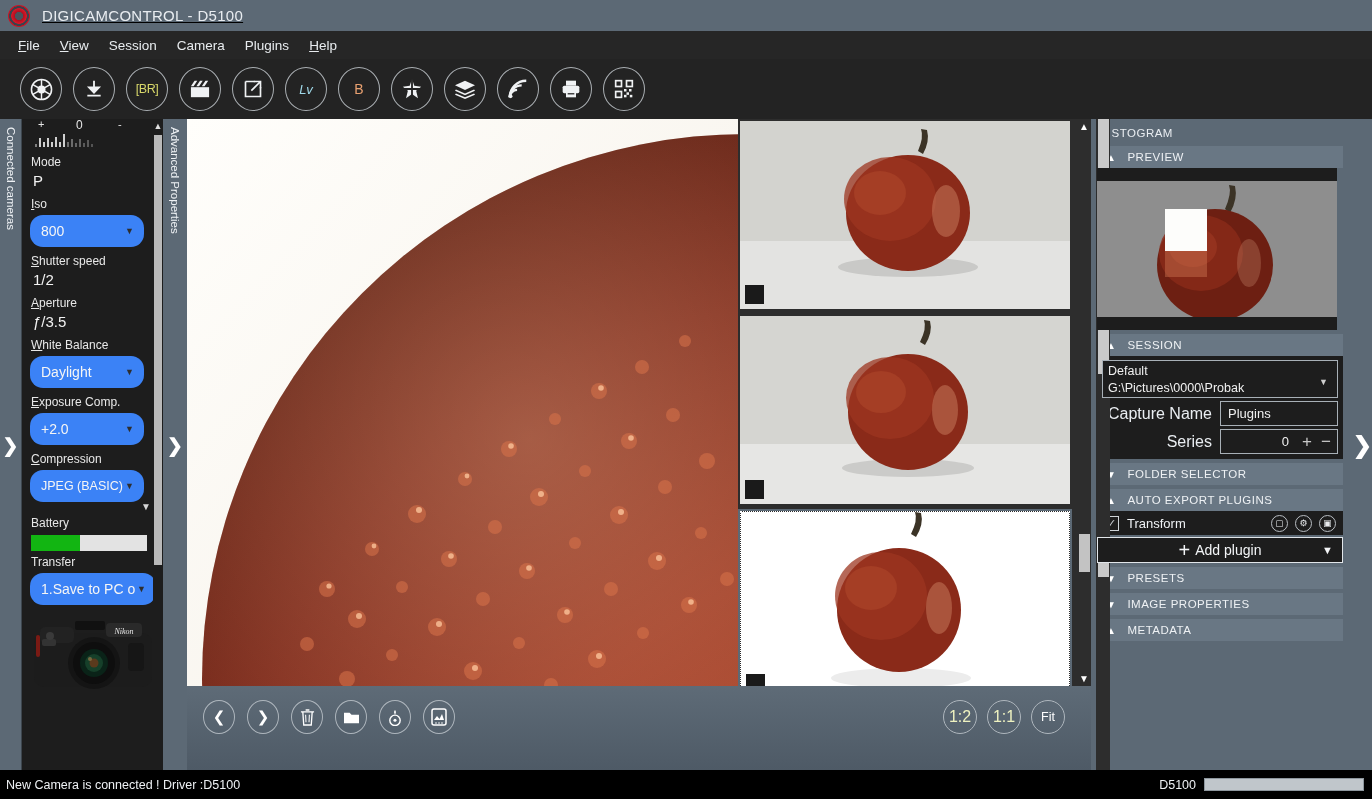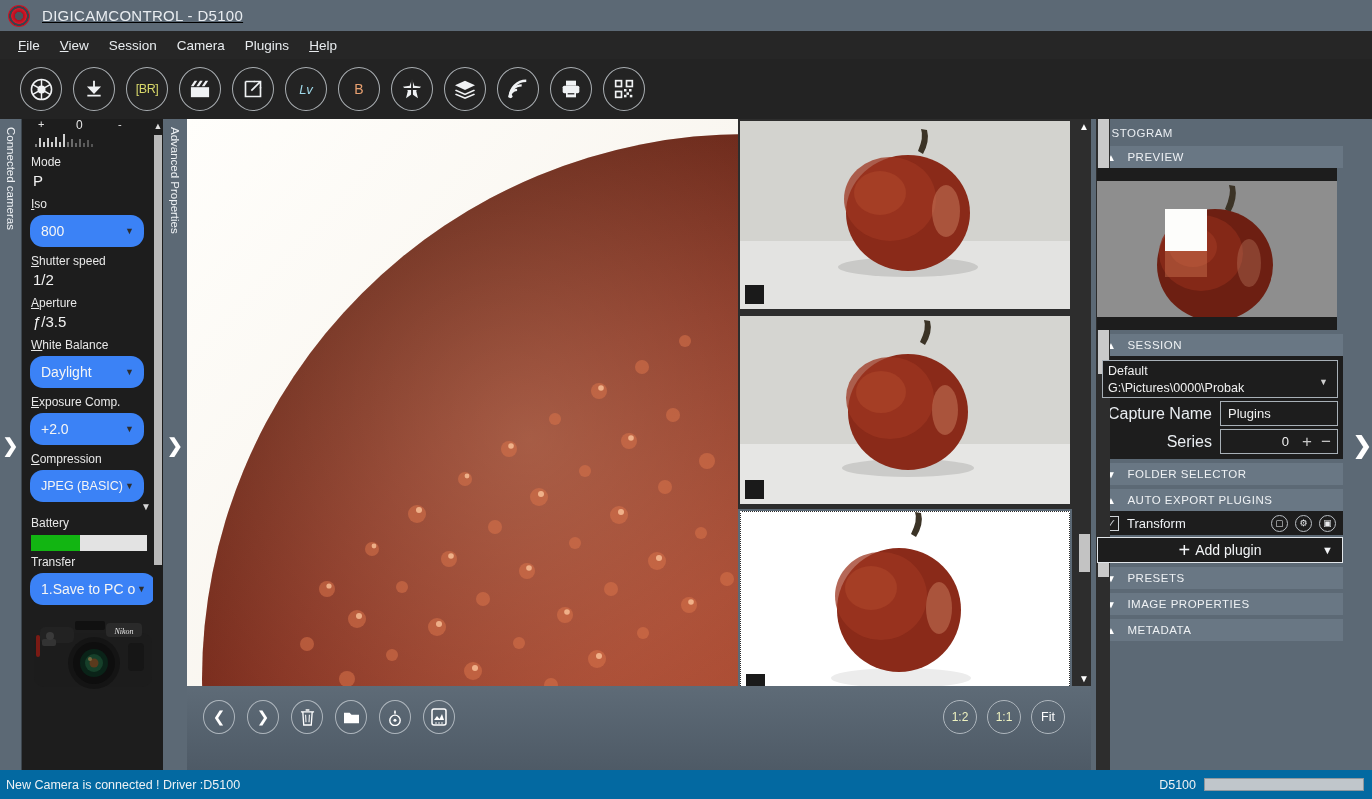--- a/index.html
+++ b/index.html
@@ -162,21 +162,21 @@
     position: absolute; left: 0; right: 0; bottom: 0; height: 84px;
     background: linear-gradient(#5e6b77, #4e5a66);
     display: flex; align-items: center; padding: 0 16px 22px 16px;
   }
   .vb-icon {
     width: 32px; height: 34px; border-radius: 50%; border: 1.5px solid #aeb6bd;
     display: flex; align-items: center; justify-content: center;
     color: #fff; margin-right: 12px; font-size: 15px;
   }
   .vb-right { margin-left: auto; display: flex; }
-  .vb-right .vb-icon { width: 34px; height: 34px; font-size: 12px; color:#eef2c0; margin-right: 10px; }
+  .vb-right .vb-icon { width: 34px; height: 34px; font-size: 16px; color:#eef2c0; margin-right: 10px; }
   .vb-right .vb-icon.fit { color:#fff; font-size: 12.5px;}
 
   
   .rightpanel {
     position: absolute; right: 0; top: 0; width: 281px; bottom: 0;
     background: #5c6975;
   }
   .rp-scroll {
     position:absolute; left: 5px; top:0; width: 14px; bottom: 0; background: #2d2d2d;
   }
@@ -249,21 +249,21 @@
   .meta-box .v { color:#e4e7ea; font-size:12.5px; line-height: 15px;}
   .meta-box .dn { position:absolute; right:4px; bottom:4px; color:#e0e3e6; font-size:11px;}
 
   .rp-sidearrow {
     position:absolute; right: 0px; top: 50%; transform: translateY(-50%);
     color:#fff; font-size: 23px; font-weight:bold;
   }
 
   
   .statusbar {
-    position:absolute; left:0; right:0; bottom:0; height:29px; background:#0369a1;
+    position:absolute; left:0; right:0; bottom:0; height:29px; background:#000000;
     display:flex; align-items:center;
   }
   .statusbar .msg { color:#eef1f4; font-size:12.5px; padding-left:6px;}
   .statusbar .camname { color:#eef1f4; font-size:12.5px; margin-left:auto; padding-right:8px;}
   .statusbar .prog { width:160px; height:13px; background:#c0c6cb; border:1px solid #8e979e; margin-right:8px;}
 </style>
 </head>
 <body>
 
 <div class="titlebar">

